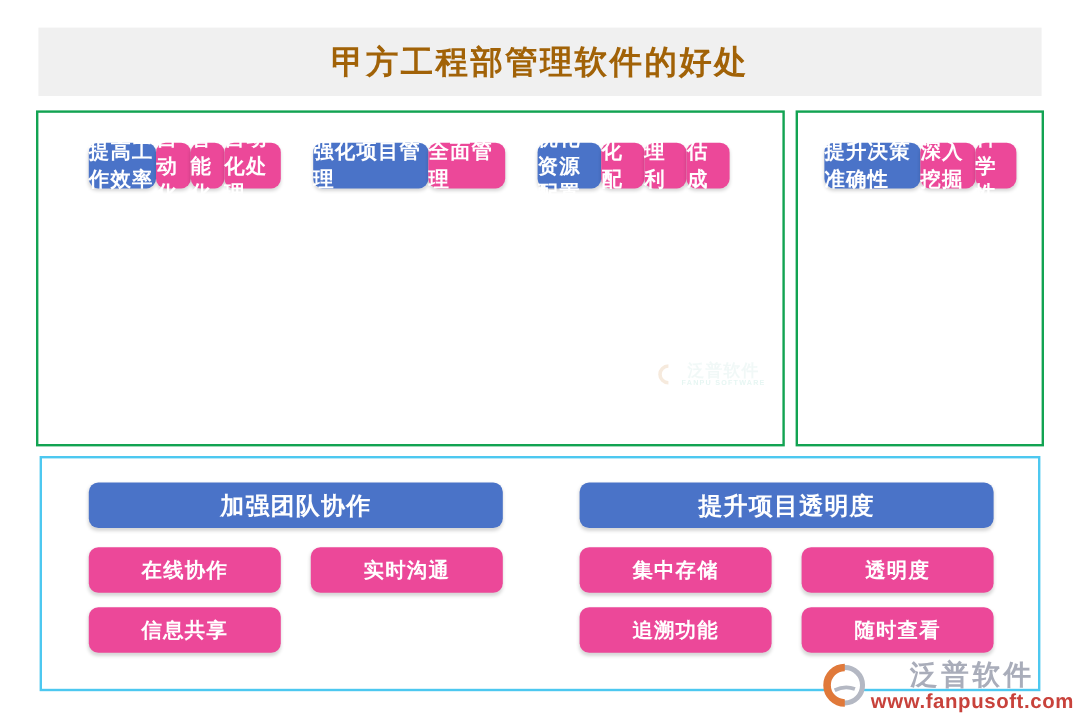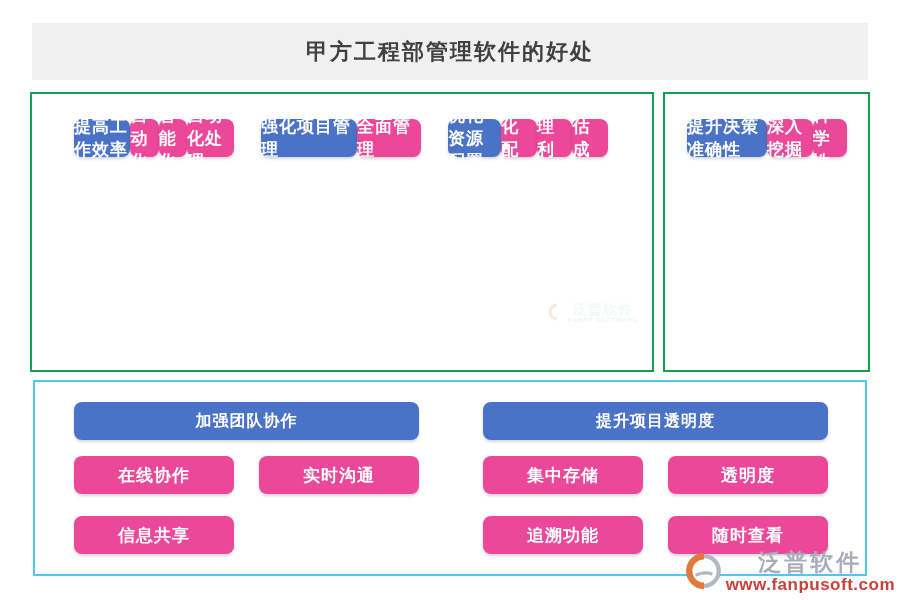--- a/index.html
+++ b/index.html
@@ -9,21 +9,21 @@
     overflow:hidden;
   }
   .stage{position:absolute;inset:0;width:900px;height:600px;}
 
   
   .title-bar{
     position:absolute;left:32px;top:23px;width:836px;height:57px;
     background:#f0f0f0;display:flex;align-items:center;justify-content:center;
   }
   .title-bar h1{
-    margin:0;font-size:22px;font-weight:700;color:#404040;letter-spacing:2px;
+    margin:0;font-size:27px;font-weight:700;color:#a16207;letter-spacing:2px;
     font-family:"Liberation Serif","DejaVu Serif",serif;
   }
 
   
   .panel{position:absolute;box-sizing:border-box;background:#ffffff;}
   .panel-green{border:2px solid #12a352;}
   .panel-cyan{border:2px solid #4dc8f0;}
   .panel-top-left{left:30px;top:92px;width:624px;height:280px;display:flex;padding:25px 0 0 42px;gap:27px;}
   .panel-top-right{left:663px;top:92px;width:207px;height:280px;display:flex;padding:25px 0 0 22px;}
   .panel-bottom{left:33px;top:380px;width:834px;height:196px;display:flex;padding:20px 0 0 39px;gap:64px;}
@@ -35,22 +35,22 @@
   
   .hdr,.itm{
     height:38px;min-height:38px;border-radius:8px;color:#ffffff;
     display:flex;align-items:center;justify-content:center;
     font-size:17px;font-weight:700;letter-spacing:1px;
     box-shadow:0 2px 3px rgba(0,0,0,0.16);
     font-family:"Liberation Serif","DejaVu Serif",serif;
   }
   .hdr{background:#4a73c8;margin-bottom:13px;}
   .itm{background:#ec4899;margin-bottom:22px;}
-  .grp .hdr{width:100%;font-size:16px;margin-bottom:16px;}
-  .grid{display:grid;grid-template-columns:160px 160px;justify-content:space-between;row-gap:22px;}
+  .grp .hdr{width:100%;font-size:20px;margin-bottom:16px;}
+  .grid{display:grid;grid-template-columns:160px 160px;justify-content:space-between;row-gap:12px;}
   .grid .itm{margin-bottom:0;}
 
   
   .brand{
     position:absolute;right:5px;bottom:5px;display:flex;align-items:flex-start;
     font-family:"Liberation Sans","DejaVu Sans",sans-serif;
   }
   .brand .logo{width:38px;height:38px;margin:2px 3px 0 0;flex:0 0 auto;}
   .brand .txt{display:flex;flex-direction:column;align-items:center;}
   .brand .name{font-size:23px;font-weight:700;color:#a9adba;letter-spacing:3px;line-height:1.1;

